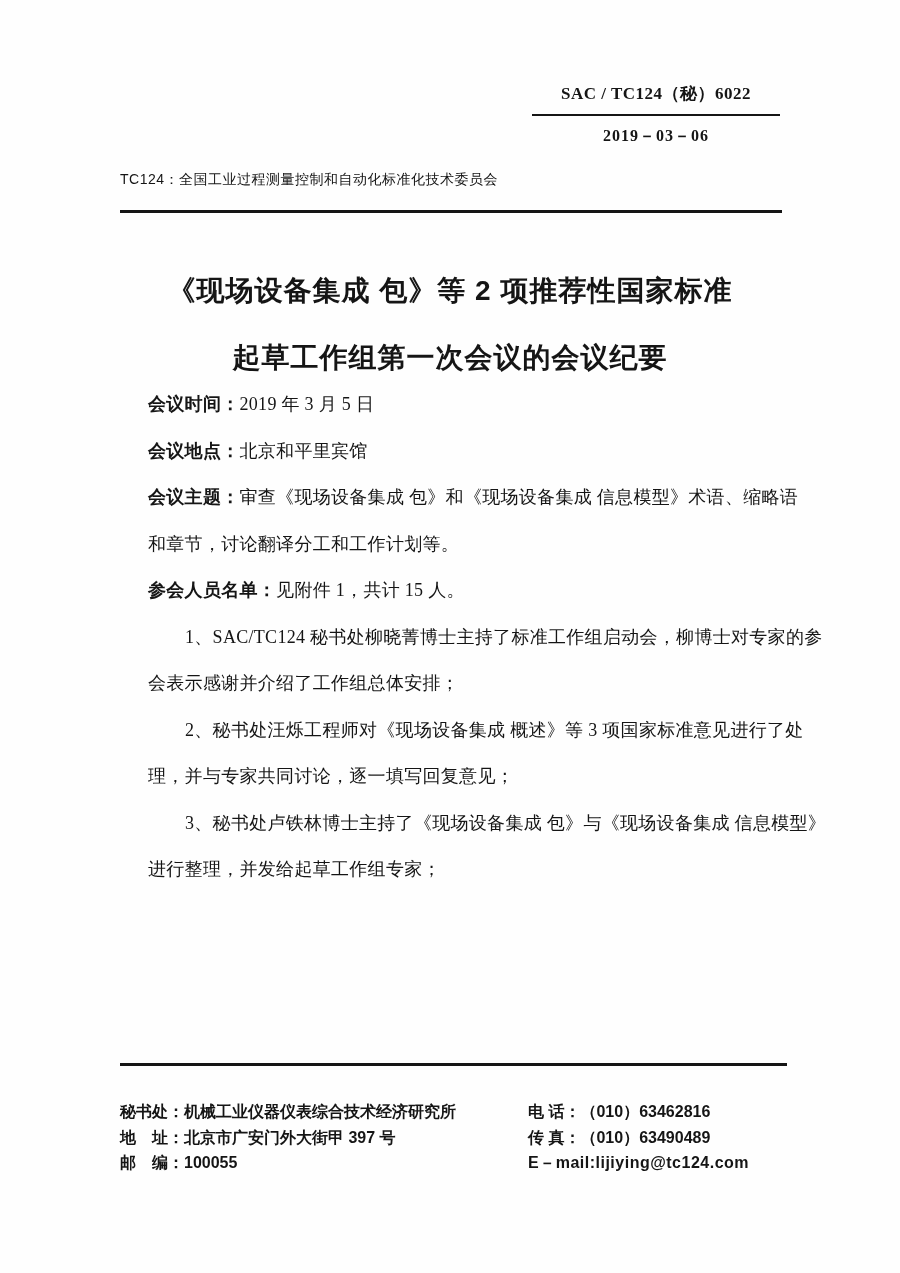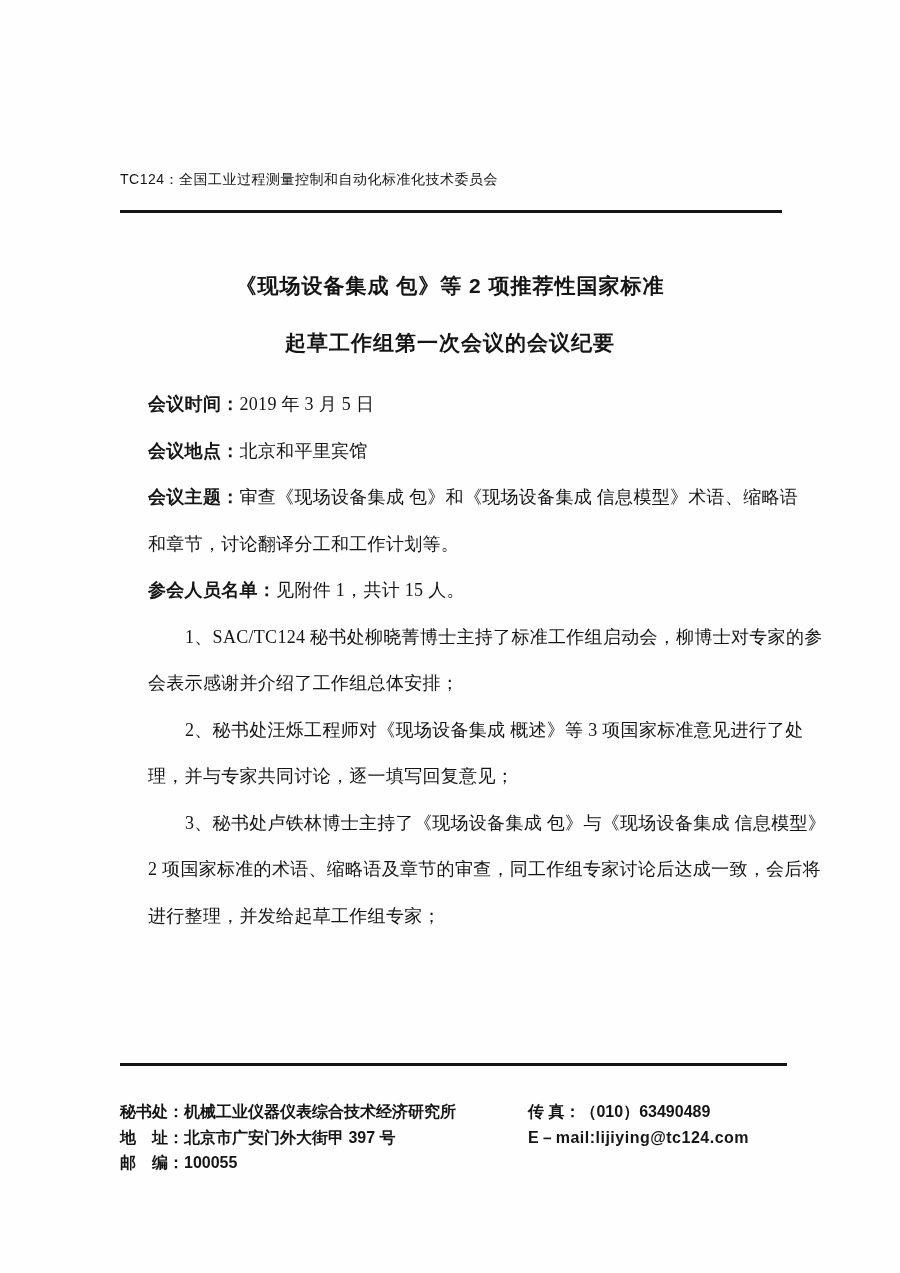--- a/index.html
+++ b/index.html
@@ -63,21 +63,21 @@
 
   
   .doc-title {
     position: absolute;
     left: 0;
     top: 272px;
     width: 100%;
     text-align: center;
     font-family: "Liberation Sans", "DejaVu Sans", sans-serif;
     font-weight: 600;
-    font-size: 21px;
+    font-size: 28px;
     letter-spacing: 1px;
   }
   .doc-title .title-line2 { margin-top: 29px; }
 
   
   .body-text {
     position: absolute;
     left: 120px;
     top: 381px;
     width: 662px;
@@ -119,50 +119,55 @@
     font-family: Liberation Sans, sans-serif;
     font-size: 16px;
     letter-spacing: 0.5px;
   }
 </style>
 </head>
 <body>
 
 <div class="page">
 
+  <div class="doc-header">
+    <div class="doc-number">SAC / TC124（秘）6022</div>
+    <div class="doc-number-underline"></div>
+    <div class="doc-date">2019－03－06</div>
+  </div>
 
   <div class="committee">TC124：全国工业过程测量控制和自动化标准化技术委员会</div>
   <div class="header-rule"></div>
 
   <div class="doc-title">
     <div class="title-line1">《现场设备集成 包》等 2 项推荐性国家标准</div>
     <div class="title-line2">起草工作组第一次会议的会议纪要</div>
   </div>
 
   <div class="body-text">
     <div class="line"><span class="lbl">会议时间：</span><span>2019 年 3 月 5 日</span></div>
     <div class="line"><span class="lbl">会议地点：</span><span>北京和平里宾馆</span></div>
     <div class="line"><span class="lbl">会议主题：</span><span>审查《现场设备集成 包》和《现场设备集成 信息模型》术语、缩略语</span></div>
     <div class="line">和章节，讨论翻译分工和工作计划等。</div>
     <div class="line"><span class="lbl">参会人员名单：</span><span>见附件 1，共计 15 人。</span></div>
     <div class="line indent">1、SAC/TC124 秘书处柳晓菁博士主持了标准工作组启动会，柳博士对专家的参</div>
     <div class="line">会表示感谢并介绍了工作组总体安排；</div>
     <div class="line indent">2、秘书处汪烁工程师对《现场设备集成 概述》等 3 项国家标准意见进行了处</div>
     <div class="line">理，并与专家共同讨论，逐一填写回复意见；</div>
     <div class="line indent">3、秘书处卢铁林博士主持了《现场设备集成 包》与《现场设备集成 信息模型》</div>
-    <div class="line">2 项国家标准的术语、缩略语及章节的审查，同工作组专家讨论后达成一致，会后将</div>
     <div class="line">进行整理，并发给起草工作组专家；</div>
   </div>
 
   <div class="footer-rule"></div>
   <div class="footer">
     <div class="footer-left">
       <div class="row"><span>秘书处：</span><span>机械工业仪器仪表综合技术经济研究所</span></div>
       <div class="row"><span>地　址：</span><span>北京市广安门外大街甲 397 号</span></div>
       <div class="row"><span>邮　编：</span><span>100055</span></div>
     </div>
     <div class="footer-right">
+      <div class="row"><span>电 话：</span><span>（010）63462816</span></div>
       <div class="row"><span>传 真：</span><span>（010）63490489</span></div>
       <div class="row footer-email">E－mail:lijiying@tc124.com</div>
     </div>
   </div>
 
 </div>
 
 </body></html>

